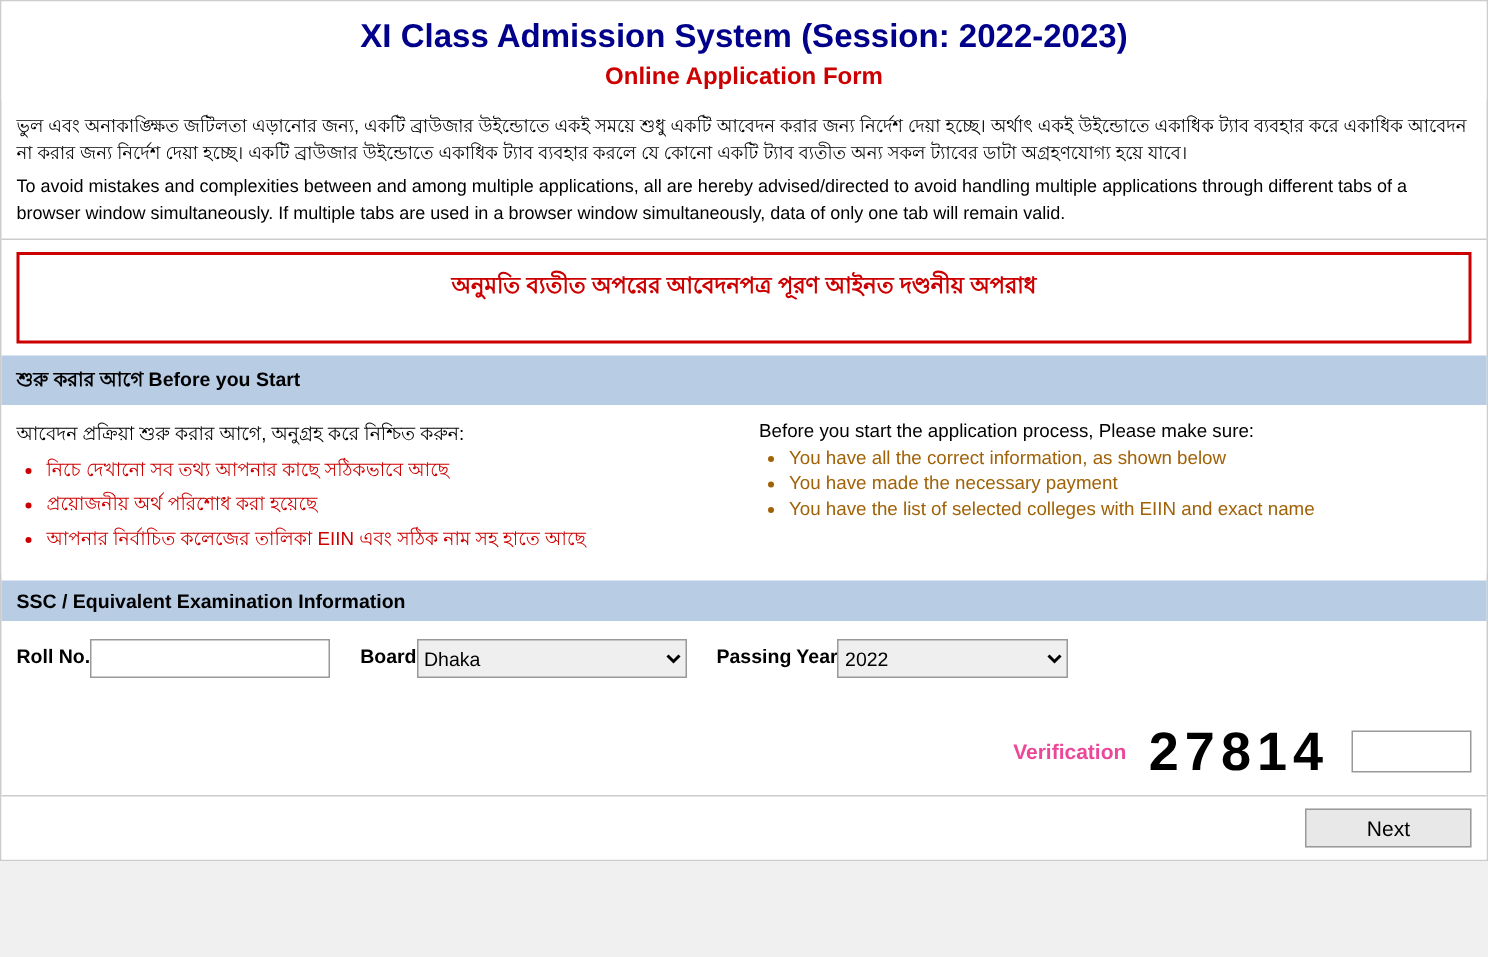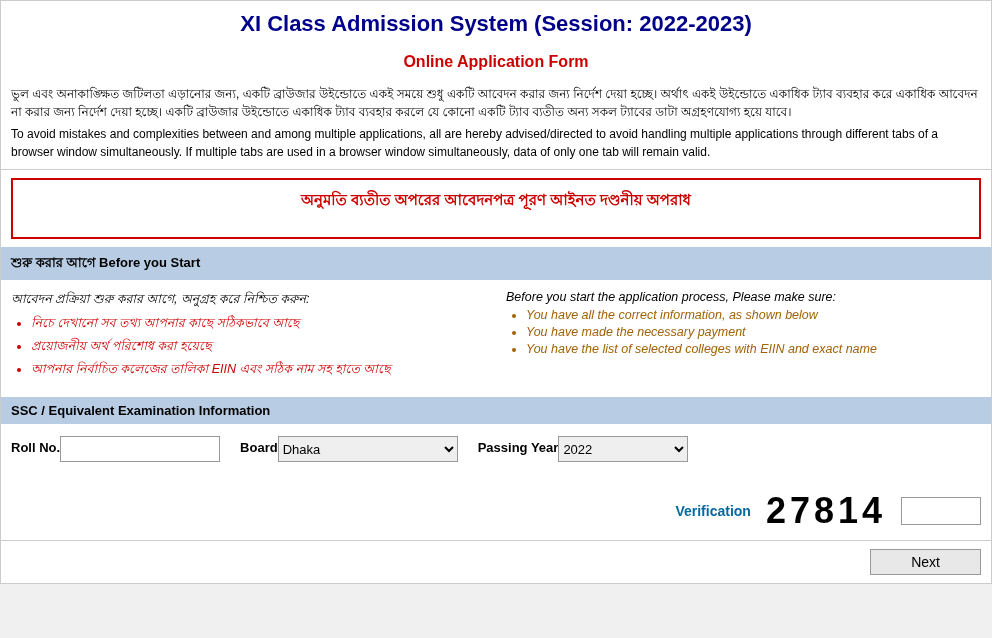--- a/index.html
+++ b/index.html
@@ -22,21 +22,21 @@
     }
     .header-title {
       font-size: 22px;
       font-weight: bold;
       color: #00008B;
     }
     .header-subtitle {
       font-size: 16px;
       font-weight: bold;
       color: #cc0000;
-      margin-top: 16px;
+      margin-top: 6px;
     }
     .notice-text {
       padding: 8px 10px;
       font-size: 12px;
       color: #000;
       line-height: 1.5;
       border-bottom: 1px solid #ccc;
     }
     .notice-text .bangla-line {
       color: #000;
@@ -69,21 +69,20 @@
       font-size: 13px;
       font-weight: bold;
       color: #000;
       margin-top: 6px;
     }
     .before-start-section {
       display: flex;
       padding: 10px;
       gap: 20px;
       background: #fff;
-      font-style: italic;
     }
     .before-start-left {
       flex: 1;
       font-size: 12.5px;
       color: #000;
     }
     .before-start-right {
       flex: 1;
       font-size: 12.5px;
       color: #000;
@@ -134,33 +133,33 @@
       color: #000;
     }
     .form-field input[type="text"] {
       border: 1px solid #999;
       padding: 3px 5px;
       font-size: 13px;
       height: 26px;
     }
     .roll-field input { width: 160px; }
     .board-field select { width: 180px; height: 26px; font-size: 13px; border: 1px solid #999; }
-    .year-field select { width: 130px; height: 26px; font-size: 13px; border: 1px solid #999; }
+    .year-field select { width: 154px; height: 26px; font-size: 13px; border: 1px solid #999; }
     .regno-field input { width: 160px; }
     .verification-area {
       display: flex;
       justify-content: flex-end;
       align-items: center;
       padding: 8px 10px;
       gap: 15px;
     }
     .verification-label {
       font-size: 14px;
       font-weight: bold;
-      color: #0369a1;
+      color: #ec4899;
     }
     .captcha-number {
       font-size: 36px;
       font-weight: bold;
       color: #000;
       letter-spacing: 4px;
     }
     .captcha-input {
       border: 1px solid #999;
       width: 80px;

